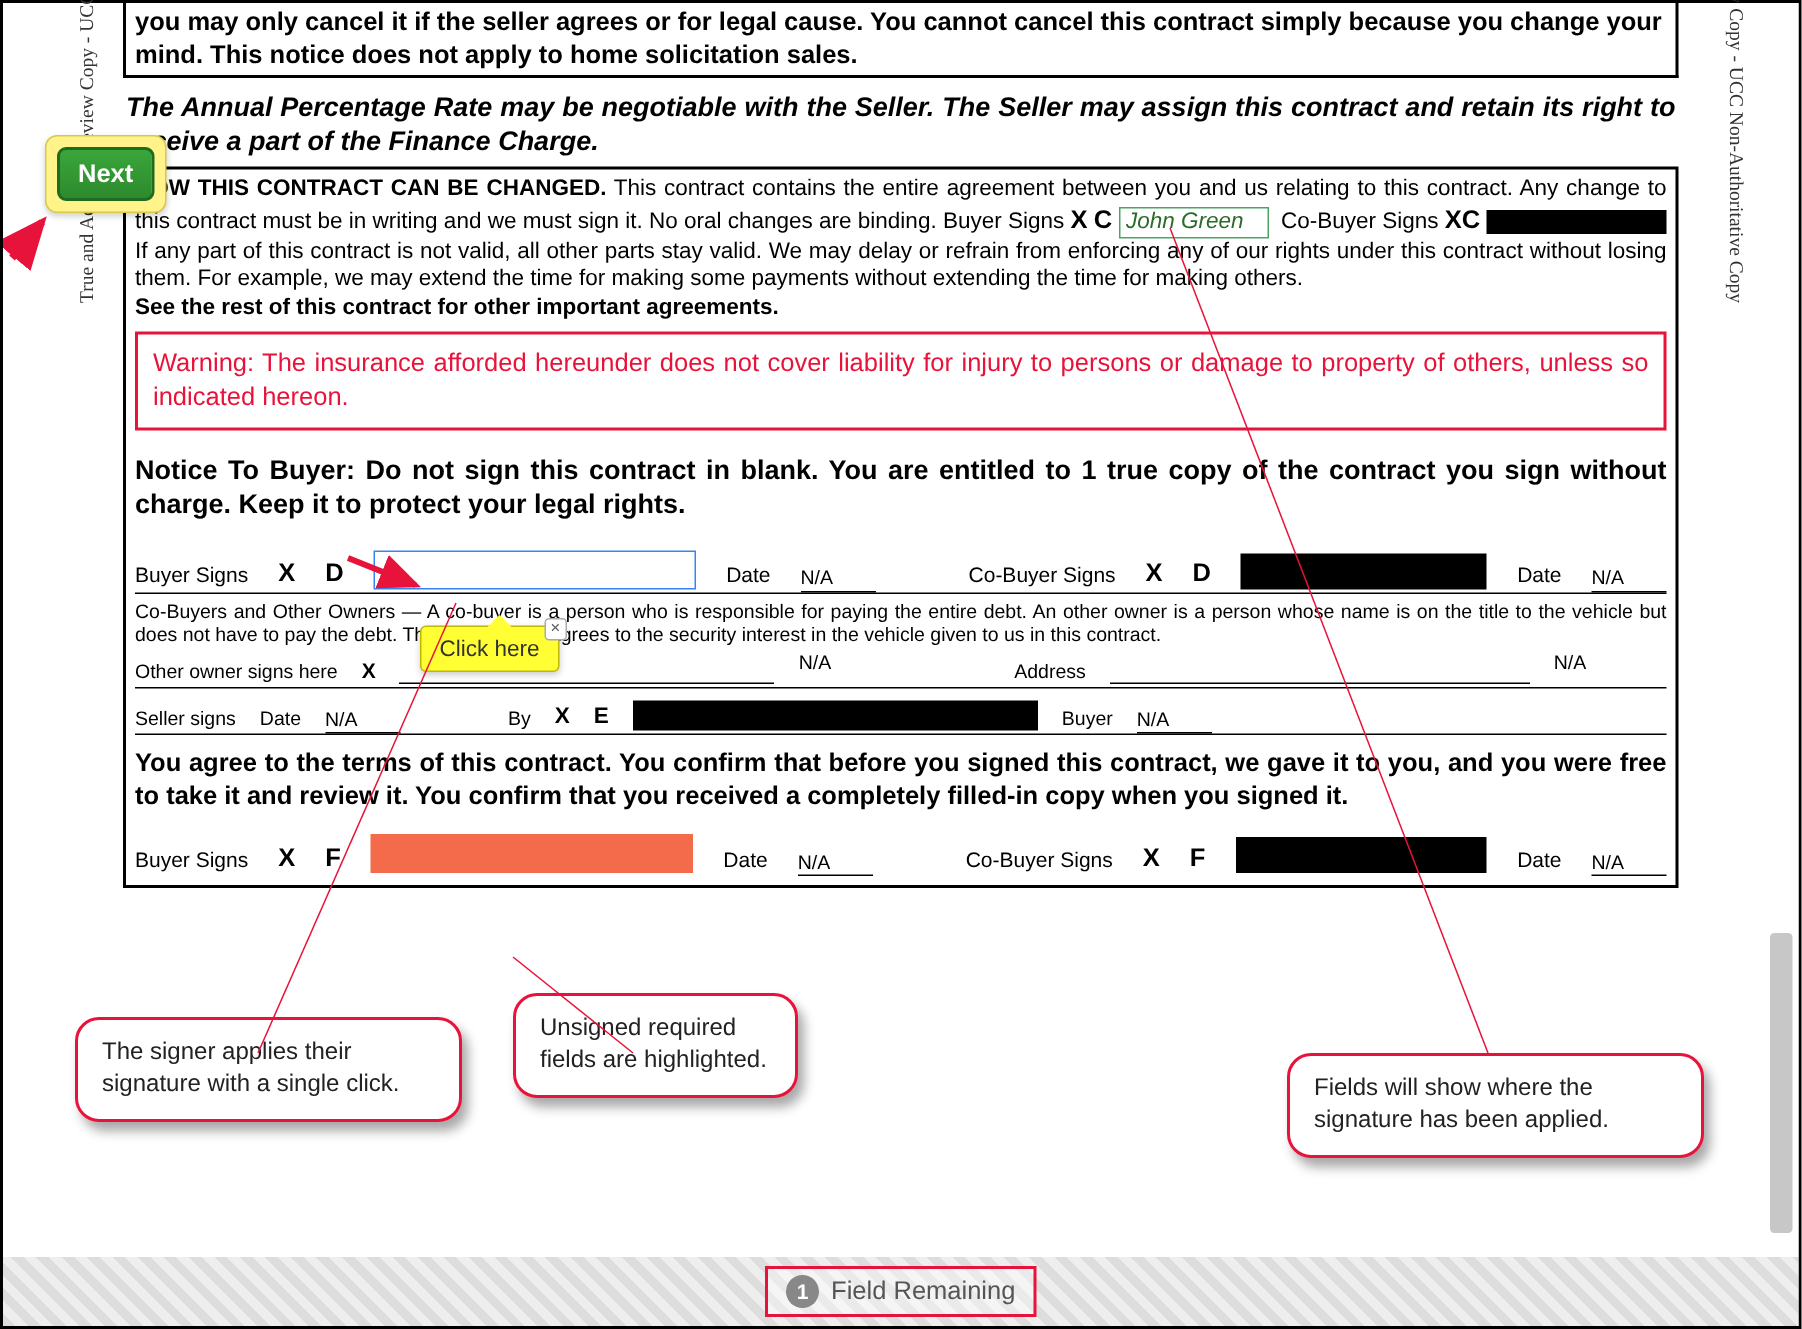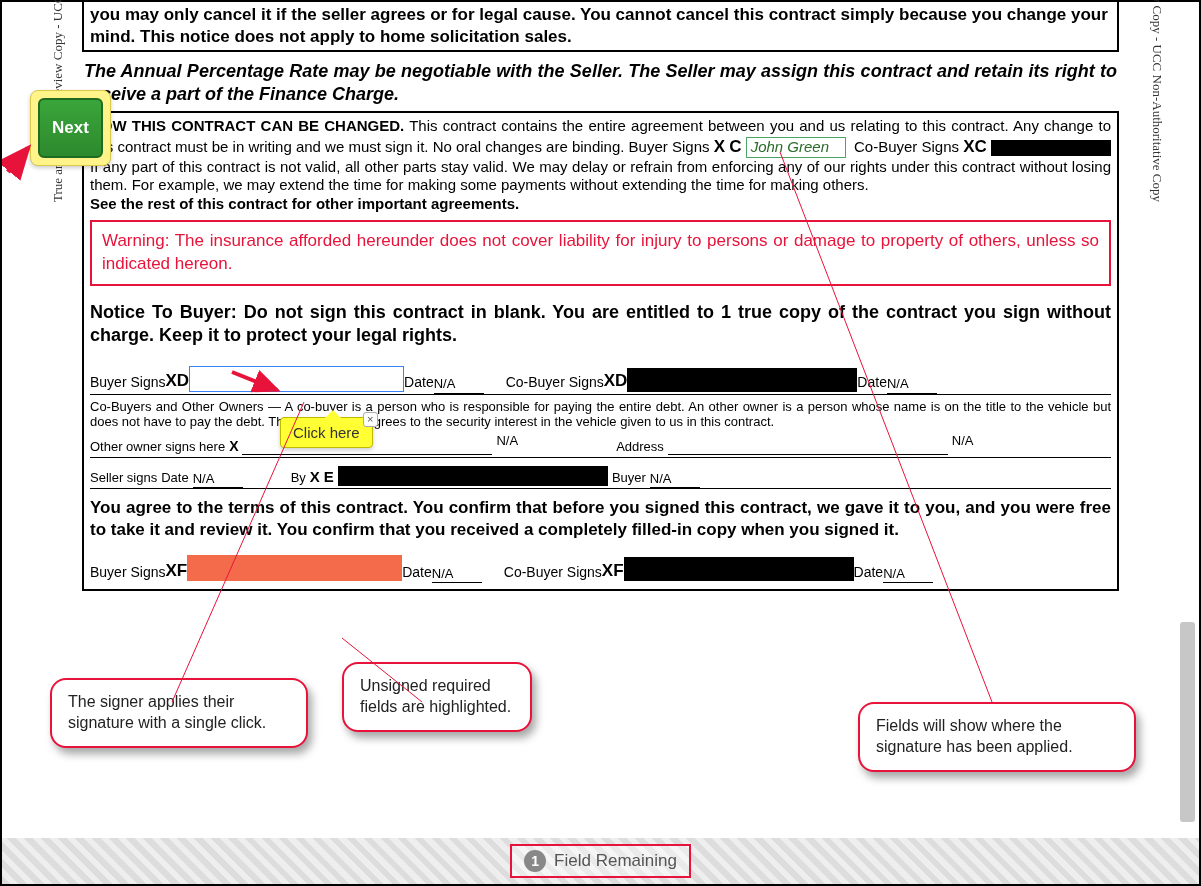--- a/index.html
+++ b/index.html
@@ -106,21 +106,21 @@
   }
   .notice-buyer {
     margin-top: 15px;
     font-size: 18px;
     font-weight: bold;
     line-height: 1.3;
   }
   .sig-row {
     display: flex;
     align-items: flex-end;
-    gap: 0;
+    gap: 20px;
     border-bottom: 1px solid #000;
     padding-top: 18px;
     padding-bottom: 2px;
     font-size: 14px;
   }
   .sig-row-noborder { border-bottom: none; }
   .sig-label { font-size: 14px; white-space: nowrap; }
   .sig-x { font-weight: bold; font-size: 17px; }
   .sig-letter { font-weight: bold; font-size: 17px; }
   .sig-box {
@@ -146,21 +146,21 @@
   }
   .fine-print {
     font-size: 13px;
     line-height: 1.2;
     margin-top: 4px;
     text-align: justify;
   }
   .other-row, .seller-row {
     font-size: 13px;
     display: flex;
-    gap: 4px;
+    gap: 16px;
     align-items: flex-end;
     border-bottom: 1px solid #000;
     padding-bottom: 2px;
     padding-top: 8px;
   }
   .underline-fill {
     border-bottom: 1px solid #000;
     display: inline-block;
     vertical-align: bottom;
   }
@@ -183,21 +183,21 @@
     padding: 7px;
     box-shadow: 0 2px 4px rgba(0,0,0,0.2);
   }
   .next-btn {
     background: linear-gradient(#3aa63a,#2d8a2d);
     border: 2px solid #1f6b1f;
     border-radius: 6px;
     color: #fff;
     font-weight: bold;
     font-size: 17px;
-    padding: 18px 12px;
+    padding: 6px 12px;
     cursor: pointer;
   }
 
   
   .tooltip-clickhere {
     position: absolute;
     left: 278px;
     top: 415px;
     background: #ffff33;
     border: 1px solid #c2b800;

